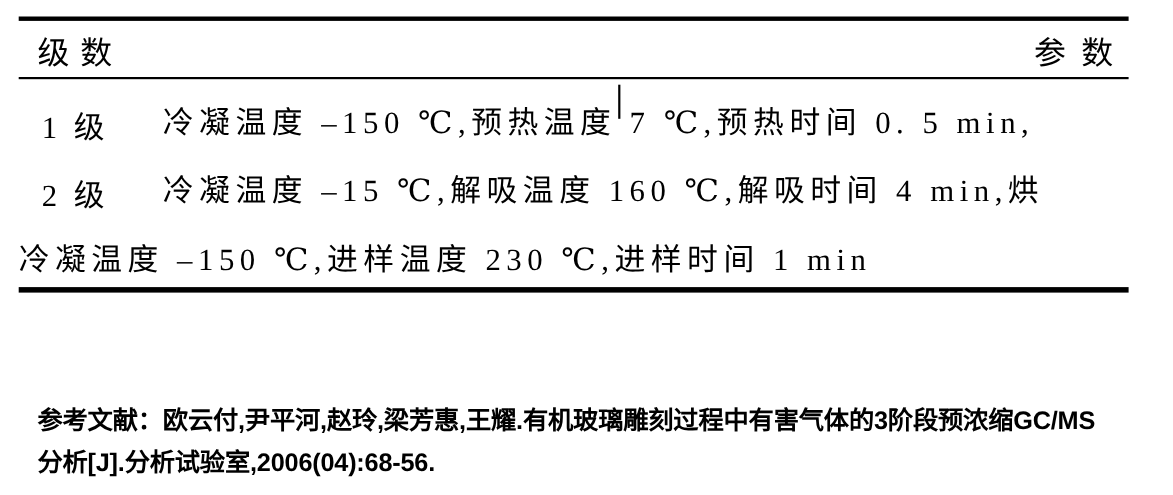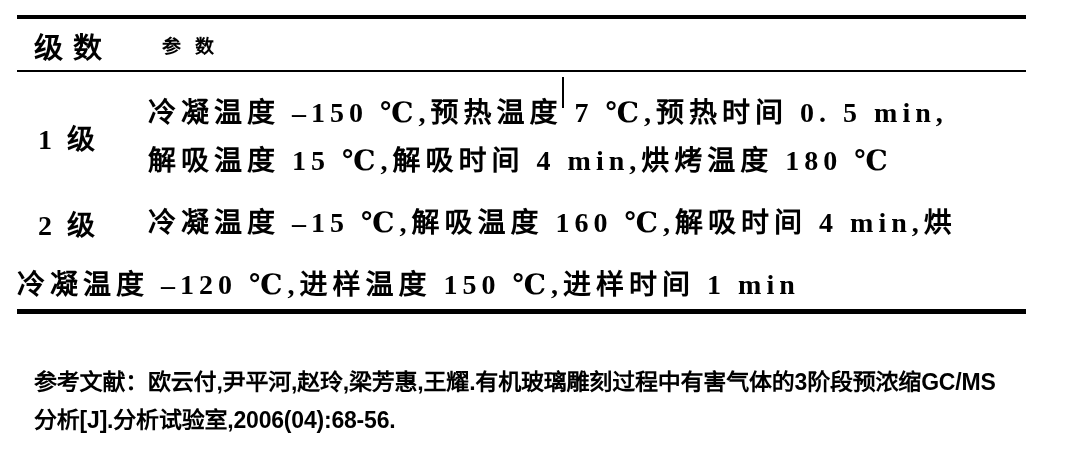--- a/index.html
+++ b/index.html
@@ -5,36 +5,36 @@
   * { margin: 0; padding: 0; box-sizing: border-box; }
   html, body { background: #ffffff; }
   body {
     width: 1066px; height: 450px; position: relative; overflow: hidden;
     color: #000000;
     font-family: "Liberation Serif", "DejaVu Serif", serif;
   }
   .figure { position: absolute; inset: 0; }
 
   
-  .ptable { position: absolute; left: 17px; top: 15px; width: 1009px; font-weight: bold; }
+  .ptable { position: absolute; left: 17px; top: 15px; width: 1009px; }
   .rule { background: #000000; width: 100%; }
   .rule-top { height: 4px; }
   .rule-mid { height: 2px; }
   .rule-bottom { height: 5px; }
 
   .header-row { height: 51px; display: flex; align-items: center; }
   .level-col { width: 131px; flex: none; }
   .params-col { flex: 1 1 auto; min-width: 0; }
 
   .header-row .level-col {
     font-size: 29px; letter-spacing: 10px; padding-left: 17px; white-space: nowrap;
   }
   .header-row .params-col {
-    font-size: 19px; letter-spacing: 14px; text-indent: 14px;
-    text-align: left; white-space: nowrap;
+    font-size: 29px; letter-spacing: 14px; text-indent: 14px;
+    text-align: right; white-space: nowrap;
   }
 
   .tbody { padding-top: 17px; }
   .trow { display: flex; }
   .trow + .trow { margin-top: 14px; }
   .trow .level-col {
     display: flex; align-items: center; justify-content: center;
     padding-right: 28px; font-size: 28px; letter-spacing: 4px; white-space: nowrap;
   }
   .trow .params-col { font-size: 28px; letter-spacing: 5px; }
@@ -65,34 +65,33 @@
     </div>
 
     <div class="rule rule-mid"></div>
 
     <div class="tbody">
 
       <div class="trow">
         <div class="level-col">1 级</div>
         <div class="params-col">
           <div class="pline">冷凝温度 –150 ℃,预热温度 7 ℃,预热时间 0. 5 min,</div>
-          <div class="pline">解吸温度 15 ℃,解吸时间 4 min,烘烤温度 180 ℃</div>
         </div>
       </div>
 
       <div class="trow">
         <div class="level-col">2 级</div>
         <div class="params-col">
           <div class="pline">冷凝温度 –15 ℃,解吸温度 160 ℃,解吸时间 4 min,烘</div>
         </div>
       </div>
 
       <div class="trow">
         <div class="params-col">
-          <div class="pline">冷凝温度 –120 ℃,进样温度 150 ℃,进样时间 1 min</div>
+          <div class="pline">冷凝温度 –150 ℃,进样温度 230 ℃,进样时间 1 min</div>
         </div>
       </div>
 
     </div>
 
     <div class="rule rule-bottom"></div>
   </div>
 
   <div class="caret"></div>
 

